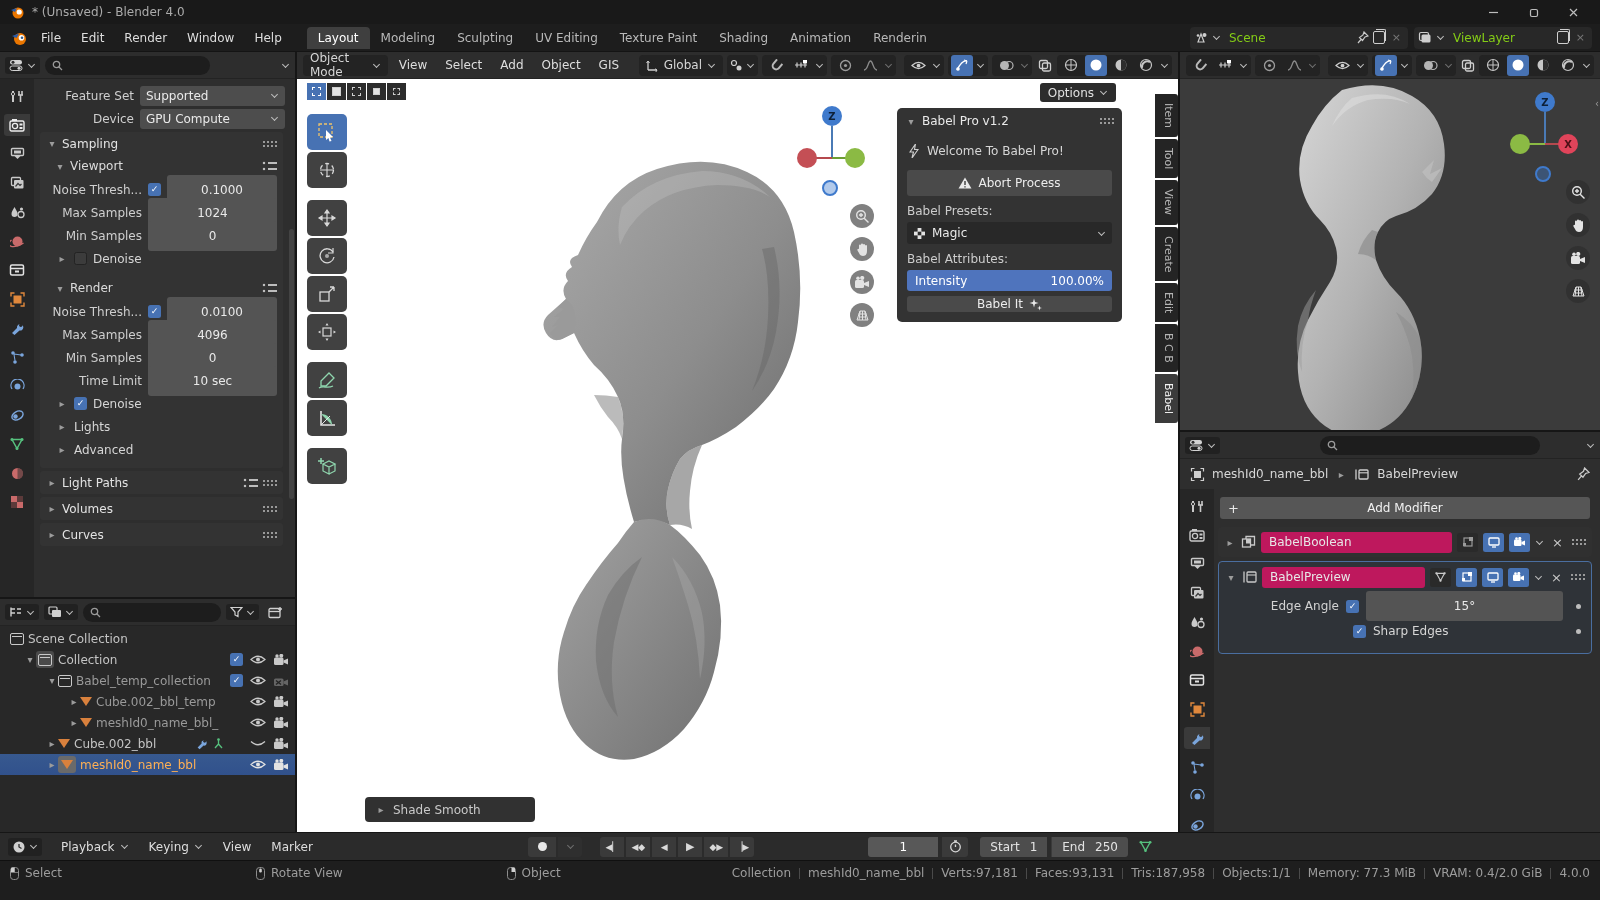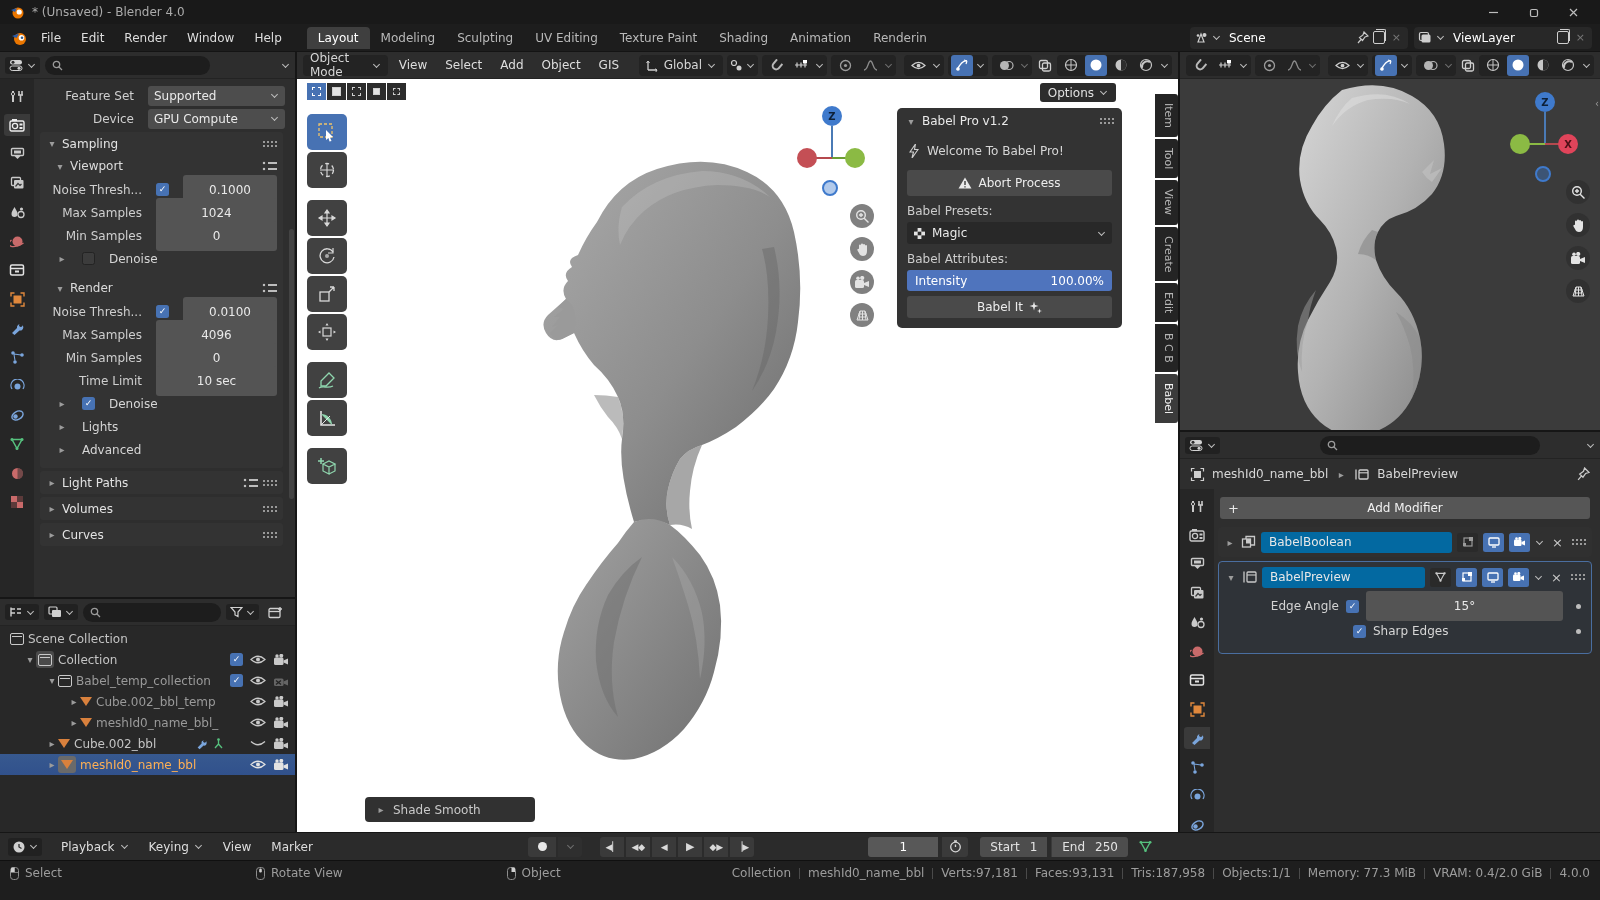--- a/index.html
+++ b/index.html
@@ -42,42 +42,42 @@
   .wbtn { width:34px; height:20px; display:flex; align-items:center; justify-content:center; color:#bdbdbd; }
 
   
   .topbar { height:28px; background:#1d1d1d; display:flex; align-items:center; padding:0 8px; gap:2px; border-bottom:1px solid #141414; }
   .menu { padding:3px 9px; color:#dedede; border-radius:3px; }
   .wstabs { display:flex; margin-left:14px; overflow:hidden; flex:none; max-width:620px; }
   .wstab { padding:4px 11px; color:#b9b9b9; white-space:nowrap; }
   .wstab.active { background:#3f3f3f; color:#fff; border-radius:4px 4px 0 0; }
   .scenew { margin-left:auto; display:flex; gap:6px; flex:none; }
   .selwrap { display:flex; align-items:center; background:#282828; border-radius:4px; height:22px; padding:0 4px; gap:4px; }
-  .selwrap .name { color:#ffffff; padding:0 4px; }
+  .selwrap .name { color:#84cc16; padding:0 4px; }
   .copyic { width:12px; height:13px; border:1.3px solid #cfcfcf; border-radius:2px; position:relative; }
   .copyic::after { content:""; position:absolute; left:2.5px; top:-3.5px; width:9px; height:11px; border:1.3px solid #cfcfcf; border-left:none; border-bottom:none; border-radius:0 2px 0 0; }
   .xic { color:#777; font-size:11px; padding:0 3px; }
 
   
   .content { position:absolute; top:52px; left:0; width:1600px; height:780px; display:flex; }
   .leftcol { width:297px; flex:none; display:flex; flex-direction:column; border-right:2px solid #161616; }
   .vpcol { width:881px; flex:none; position:relative; background:#ffffff; }
   .rightcol { flex:1; display:flex; flex-direction:column; border-left:2px solid #161616; }
 
   
   .props { height:545px; flex:none; display:flex; flex-direction:column; background:#2e2e2e; }
   .edhead { height:27px; background:#2d2d2d; border-bottom:1px solid #232323; display:flex; align-items:center; padding:0 5px; gap:5px; }
   .edtype { display:flex; align-items:center; gap:3px; background:#212121; border-radius:3px; padding:2px 4px; }
   .search { flex:1; background:#1d1d1d; border-radius:10px; height:19px; display:flex; align-items:center; padding:0 7px; gap:5px; color:#8a8a8a; }
   .propsbody { flex:1; display:flex; min-height:0; }
   .tabstrip { width:34px; flex:none; background:#262626; display:flex; flex-direction:column; align-items:center; padding-top:6px; gap:7px; }
   .pt { width:26px; height:22px; display:flex; align-items:center; justify-content:center; border-radius:3px 0 0 3px; }
   .pt.active { background:#3a3a3a; }
   .propscroll { flex:1; position:relative; padding:6px 10px 0 4px; overflow:hidden; }
-  .prow { display:flex; align-items:center; height:21px; margin-bottom:2px; gap:14px; }
+  .prow { display:flex; align-items:center; height:21px; margin-bottom:2px; gap:6px; }
   .plabel { width:96px; text-align:right; color:#cfcfcf; flex:none; }
   .sect { background:#333333; border-radius:3px; margin:3px 2px; }
   .secthead { height:23px; display:flex; align-items:center; gap:4px; padding:0 6px; color:#e3e3e3; }
   .subhead { height:22px; display:flex; align-items:center; gap:4px; padding:0 6px 0 14px; color:#dcdcdc; }
   .sbody { padding:2px 6px 6px 6px; }
   .vscroll { position:absolute; right:1px; top:150px; width:5px; height:270px; background:#555; border-radius:3px; opacity:.55; }
 
   
   .outliner { flex:1; background:#282828; display:flex; flex-direction:column; border-top:2px solid #161616; }
   .otree { flex:1; padding-top:2px; position:relative; }
@@ -112,42 +112,42 @@
   .tgap { height:8px; }
 
   .gizmo { position:absolute; z-index:24; }
   .gball { position:absolute; width:20px; height:20px; border-radius:50%; display:flex; align-items:center; justify-content:center; font-size:10px; font-weight:bold; color:#1c2f4d; }
   .navbtns { position:absolute; display:flex; flex-direction:column; gap:9px; z-index:24; }
   .navb { width:24px; height:24px; border-radius:50%; background:#2c2c2c99; display:flex; align-items:center; justify-content:center; }
 
   .npanel { position:absolute; left:600px; top:56px; width:225px; background:#282828f2; border-radius:5px; z-index:26; padding-bottom:10px; }
   .nphead { height:26px; display:flex; align-items:center; gap:5px; padding:0 8px; color:#eaeaea; }
   .npbody { padding:0 10px; }
-  .npbtn { background:#4a4a4a; border-radius:3px; height:22px; display:flex; align-items:center; justify-content:center; gap:6px; color:#ececec; }
+  .npbtn { background:#4a4a4a; border-radius:3px; height:16px; display:flex; align-items:center; justify-content:center; gap:6px; color:#ececec; }
   .nplabel { color:#cdcdcd; margin:8px 0 4px 0; }
   .slider { background:#4f74bd; border-radius:3px; height:21px; display:flex; align-items:center; justify-content:space-between; padding:0 8px; color:#fff; }
 
   .sidetabs { position:absolute; right:0; top:42px; width:23px; display:flex; flex-direction:column; gap:2px; z-index:27; }
   .stab { writing-mode:vertical-rl; background:#242424; color:#b5b5b5; padding:9px 3px; border-radius:0 3px 3px 0; font-size:11px; text-align:center; }
   .stab.active { background:#3b3b3b; color:#f2f2f2; }
 
   .opbox { position:absolute; left:68px; bottom:10px; width:170px; height:25px; background:#1d1d1de8; border-radius:4px; display:flex; align-items:center; gap:6px; padding:0 10px; color:#c9c9c9; z-index:28; }
 
   
   .vp2 { height:378px; flex:none; position:relative; background:#3b3b3b; overflow:hidden; }
   .props2 { flex:1; background:#2e2e2e; border-top:2px solid #161616; display:flex; flex-direction:column; }
   .crumbs { height:30px; display:flex; align-items:center; gap:7px; padding:0 10px; color:#d8d8d8; }
   .p2body { flex:1; display:flex; min-height:0; }
   .modarea { flex:1; padding:4px 8px 0 4px; }
   .addmod { background:#565656; border-radius:3px; height:22px; display:flex; align-items:center; justify-content:center; gap:7px; color:#f0f0f0; margin:4px 2px 8px 2px; position:relative; }
   .addmod .plus { position:absolute; left:8px; color:#e8e8e8; font-size:13px; }
   .modrow { background:#303030; border-radius:4px; margin-bottom:4px; padding:4px 6px; }
   .modrow.exp { border:1px solid #4a6ea0; background:#2f3338; }
   .modhead { display:flex; align-items:center; gap:5px; height:22px; }
-  .modname { flex:1; background:#0369a1; border-radius:3px; height:21px; display:flex; align-items:center; padding:0 8px; color:#e7e7e7; }
+  .modname { flex:1; background:#be185d; border-radius:3px; height:21px; display:flex; align-items:center; padding:0 8px; color:#e7e7e7; }
   .mtog { width:21px; height:19px; border-radius:2.5px; background:#2a2a2a; display:flex; align-items:center; justify-content:center; }
   .mtog.on { background:#4772b3; }
   .modprops { padding:7px 4px 4px 4px; }
   .mprow { display:flex; align-items:center; gap:7px; height:22px; margin-bottom:3px; }
   .mplabel { width:110px; text-align:right; color:#d3d3d3; flex:none; }
   .animdot { width:5px; height:5px; border-radius:50%; background:#bdbdbd; margin-left:6px; flex:none; }
 
   
   .timeline { position:absolute; left:0; top:832px; width:1600px; height:28px; background:#2b2b2b; border-top:1px solid #161616; display:flex; align-items:center; padding:0 8px; gap:4px; }
   .tlgroup { display:flex; align-items:center; gap:2px; }

